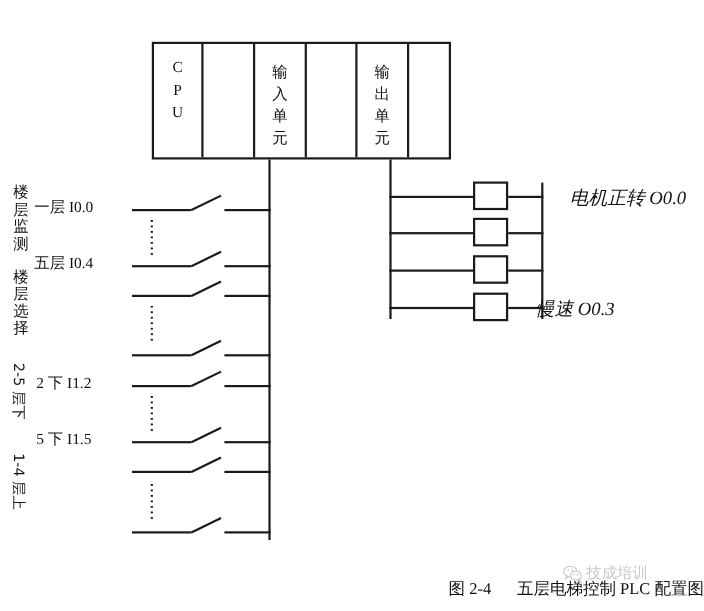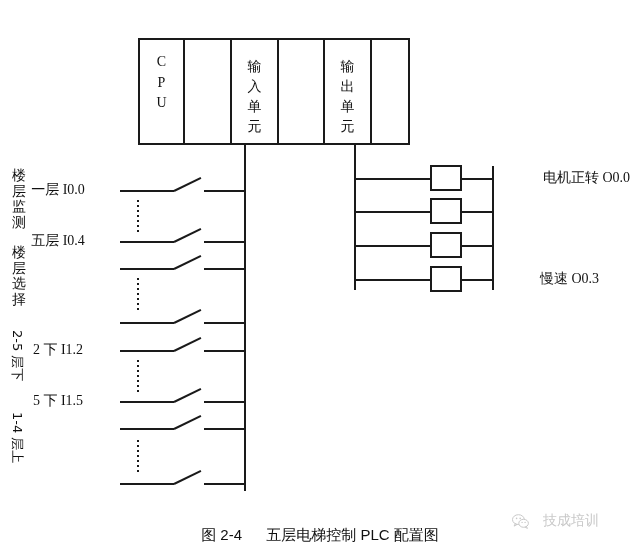--- a/index.html
+++ b/index.html
@@ -118,47 +118,48 @@
   .coil {
     position: absolute;
     width: 32px;
     height: 26px;
     border: 2px solid #1a1a1a;
     box-sizing: border-box;
     background: #ffffff;
   }
   .out-label {
     position: absolute;
-    font-size: 14px;
+    font-size: 17px;
     white-space: nowrap;
-    text-align: right;
+    text-align: left;
     line-height: 1;
+    font-style: italic;
   }
 
   
   #caption {
     position: absolute;
     left: 0;
     right: 0;
     top: 526px;
-    text-align: center;
+    text-align: right;
     font-size: 15px;
-    font-family: Liberation Sans, sans-serif;
+    font-family: Liberation Serif, serif;
     color: #111111;
   }
   #caption .cap-gap { display: inline-block; width: 16px; }
 
   
   #watermark {
     position: absolute;
     left: 512px;
     top: 512px;
     display: flex;
     align-items: center;
-    gap: 14px;
+    gap: 4px;
     color: #c9c9c9;
     font-size: 14px;
     font-family: "DejaVu Sans", sans-serif;
   }
   #watermark svg { display: block; }
 </style>
 </head>
 <body>
 
 <div id="page">

